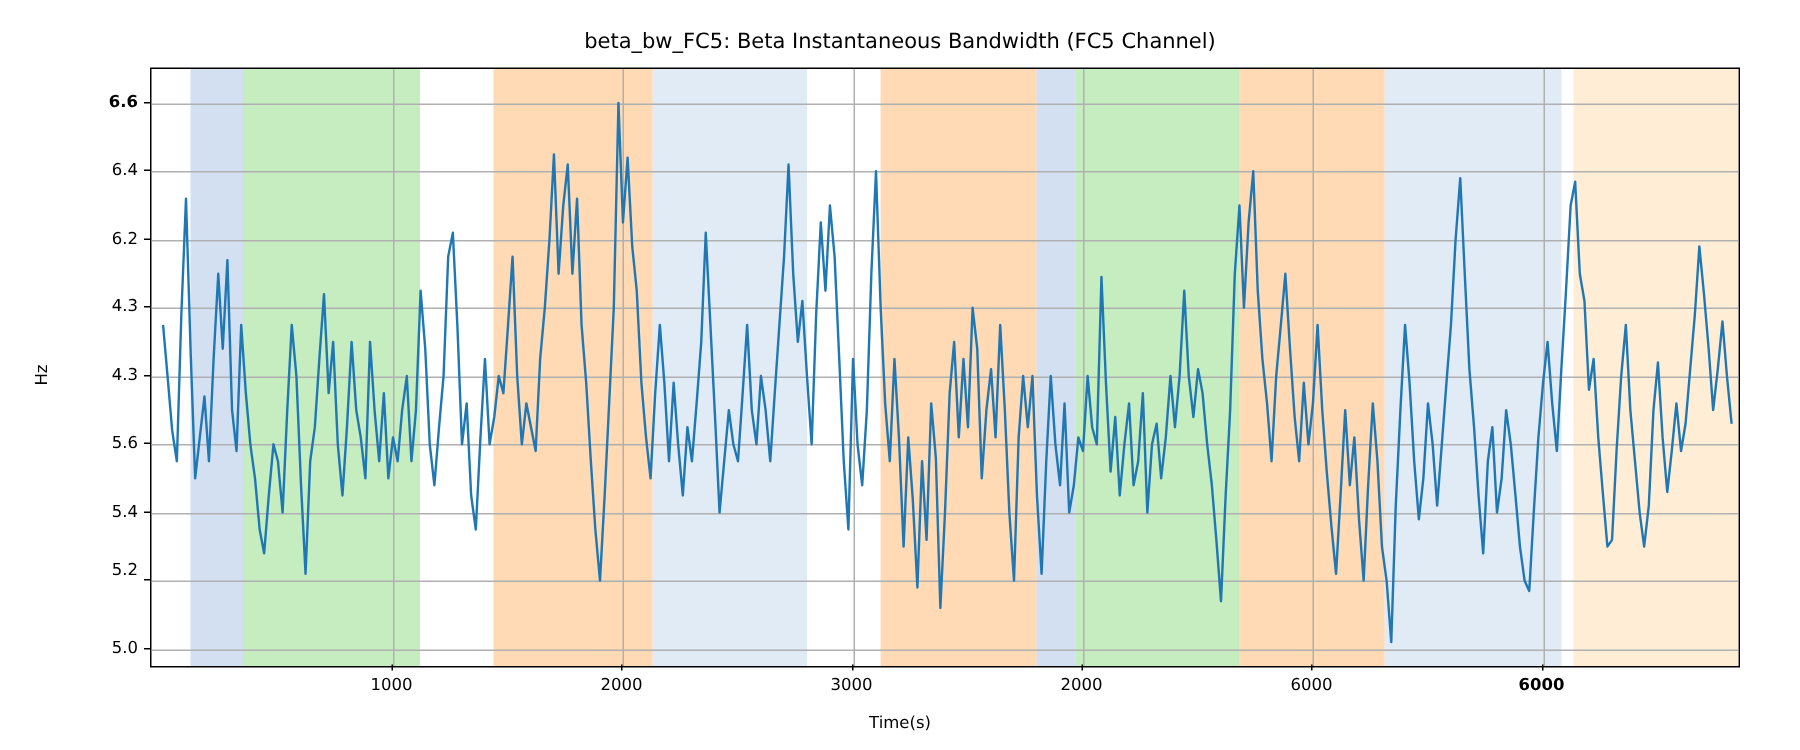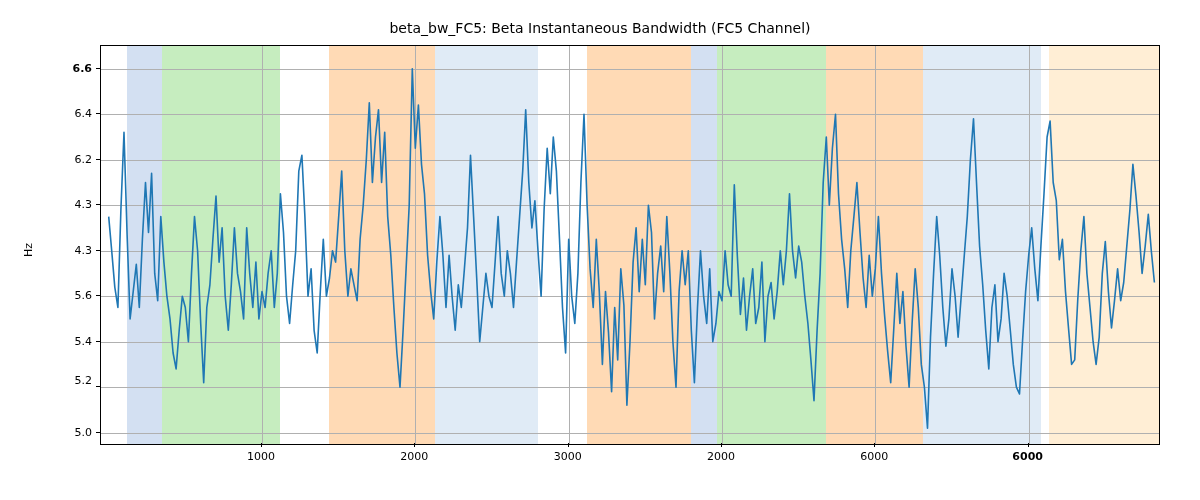--- a/index.html
+++ b/index.html
@@ -108,20 +108,21 @@
     background: #000;
   }
 </style>
 </head>
 <body>
 
 <div class="chart-wrap">
 
   <div class="title">beta_bw_FC5: Beta Instantaneous Bandwidth (FC5 Channel)</div>
   <div class="ylabel">Hz</div>
+  <div class="xlabel">Time(s)</div>
 
   <div class="plot-area" id="plot">
       <div class="region" style="left: 947.6px; width: 110.4px; background: rgb(255, 224, 178); opacity: 0.55;"></div>
       <div class="region" style="left: 821.867px; width: 118.067px; background: rgb(198, 219, 239); opacity: 0.55;"></div>
       <div class="region" style="left: 725.267px; width: 96.6px; background: rgb(255, 187, 120); opacity: 0.55;"></div>
       <div class="region" style="left: 616.4px; width: 108.867px; background: rgb(152, 223, 138); opacity: 0.55;"></div>
       <div class="region" style="left: 590.333px; width: 26.0667px; background: rgb(174, 199, 232); opacity: 0.55;"></div>
       <div class="region" style="left: 486.067px; width: 104.267px; background: rgb(255, 187, 120); opacity: 0.55;"></div>
       <div class="region" style="left: 334.267px; width: 102.733px; background: rgb(198, 219, 239); opacity: 0.55;"></div>
       <div class="region" style="left: 228.467px; width: 105.8px; background: rgb(255, 187, 120); opacity: 0.55;"></div>

